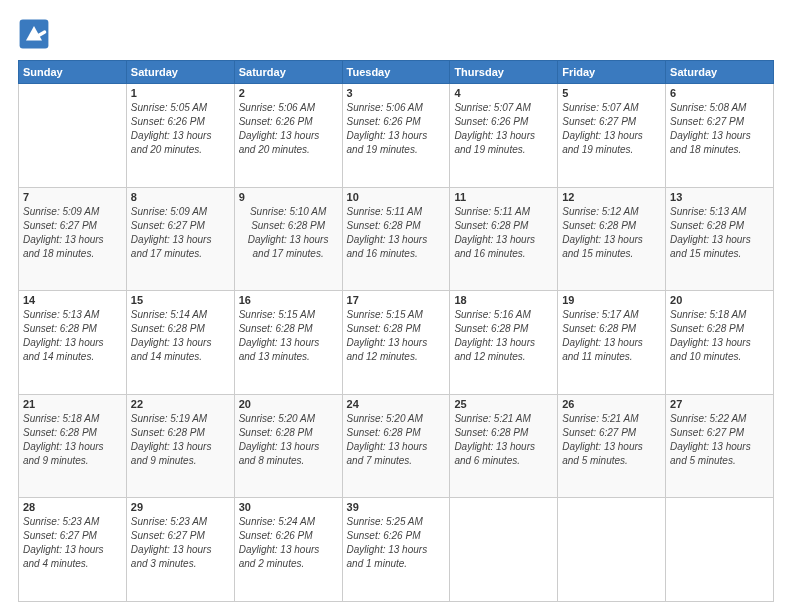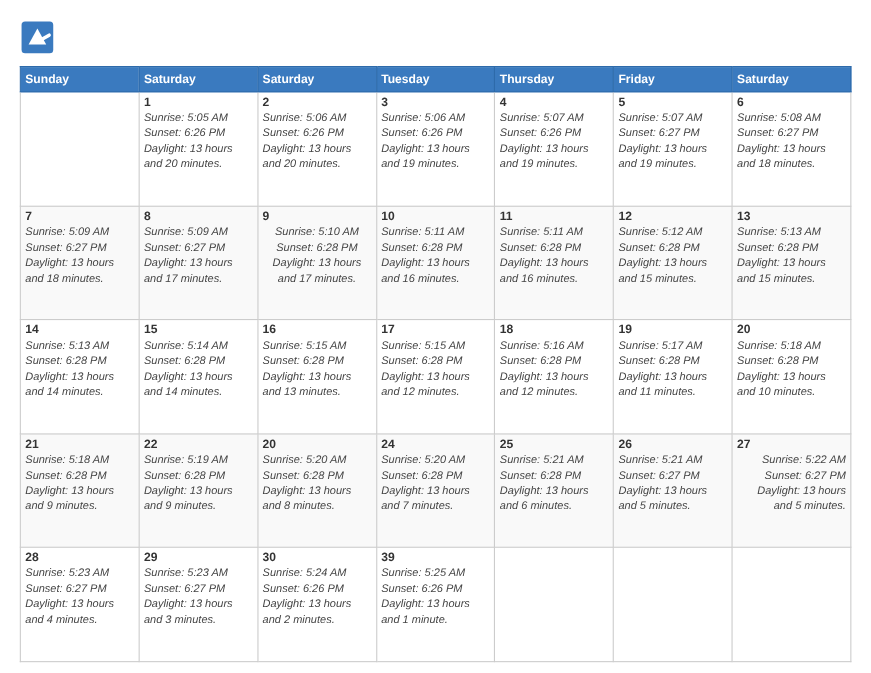--- a/index.html
+++ b/index.html
@@ -320,21 +320,21 @@
           </td>
           <td>
             <span class="day-number">26</span>
             <div class="day-info" style="white-space: pre-wrap;">Sunrise: 5:21 AM
 Sunset: 6:27 PM
 Daylight: 13 hours
 and 5 minutes.</div>
           </td>
           <td>
             <span class="day-number">27</span>
-            <div class="day-info" style="white-space: pre-wrap; text-align: right;">Sunrise: 5:22 AM
+            <div class="day-info" style="white-space: pre-wrap;">Sunrise: 5:22 AM
 Sunset: 6:27 PM
 Daylight: 13 hours
 and 5 minutes.</div>
           </td>
         </tr>
         <tr>
           <td>
             <span class="day-number">28</span>
             <div class="day-info" style="white-space: pre-wrap;">Sunrise: 5:23 AM
 Sunset: 6:27 PM

